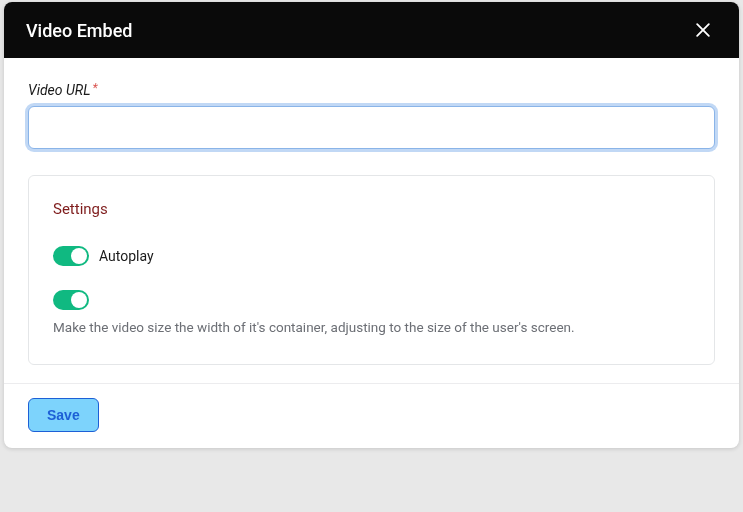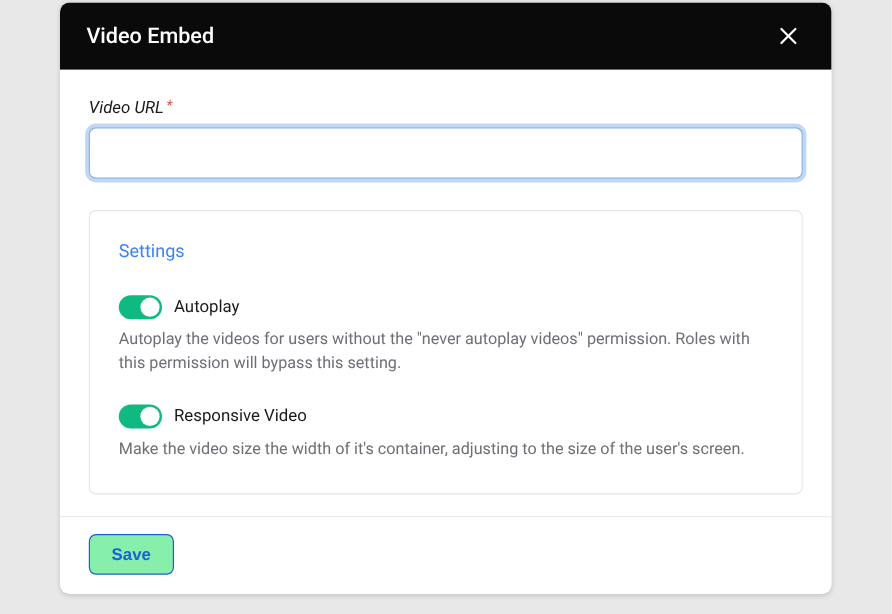--- a/index.html
+++ b/index.html
@@ -10,21 +10,21 @@
     body {
       font-family: -apple-system, BlinkMacSystemFont, "Segoe UI", Roboto, Helvetica, Arial, sans-serif;
       background: #e8e8e8;
       width: 743px;
       height: 512px;
       overflow: hidden;
     }
     .modal {
       background: #fff;
       border-radius: 8px;
-      width: 643px;
+      width: 735px;
       margin: 2px auto;
       overflow: hidden;
       box-shadow: 0 1px 4px rgba(0,0,0,0.15);
     }
     .modal-header {
       background: #0a0a0a;
       color: #fff;
       display: flex;
       justify-content: space-between;
       align-items: center;
@@ -76,21 +76,21 @@
       box-shadow: 0 0 0 3px rgba(118, 169, 232, 0.45);
     }
     .settings-panel {
       border: 1px solid #e4e6e8;
       border-radius: 6px;
       padding: 24px 24px 26px 24px;
       margin-top: 26px;
     }
     .settings-title {
       font-size: 15px;
-      color: #3b82f6;
+      color: #7f1d1d;
       margin-bottom: 28px;
     }
     .setting-row {
       margin-bottom: 24px;
     }
     .setting-row:last-child {
       margin-bottom: 0;
     }
     .setting-head {
       display: flex;
@@ -124,21 +124,21 @@
     .setting-desc {
       font-size: 13.5px;
       color: #6c6f75;
       line-height: 1.45;
     }
     .modal-footer {
       border-top: 1px solid #ececee;
       padding: 14px 24px 16px 24px;
     }
     .save-btn {
-      background: #86efac;
+      background: #7dd3fc;
       color: #1d5fd6;
       border: 1.5px solid #1d5fd6;
       border-radius: 6px;
       padding: 8px 18px;
       font-size: 14px;
       font-weight: 600;
       cursor: pointer;
     }
   </style>
 </head>
@@ -167,29 +167,27 @@
     <div class="settings-panel">
       <div class="settings-title">Settings</div>
 
       <div class="setting-row">
         <div class="setting-head">
           <button class="toggle">
             <span class="toggle-knob"></span>
           </button>
           <span class="setting-label">Autoplay</span>
         </div>
-        <div class="setting-desc">Autoplay the videos for users without the "never autoplay videos" permission. Roles with this permission will bypass this setting.</div>
       </div>
 
       <div class="setting-row">
         <div class="setting-head">
           <button class="toggle">
             <span class="toggle-knob"></span>
           </button>
-          <span class="setting-label">Responsive Video</span>
         </div>
         <div class="setting-desc">Make the video size the width of it's container, adjusting to the size of the user's screen.</div>
       </div>
 
     </div>
   </div>
 
   <div class="modal-footer">
     <button class="save-btn">Save</button>
   </div>

